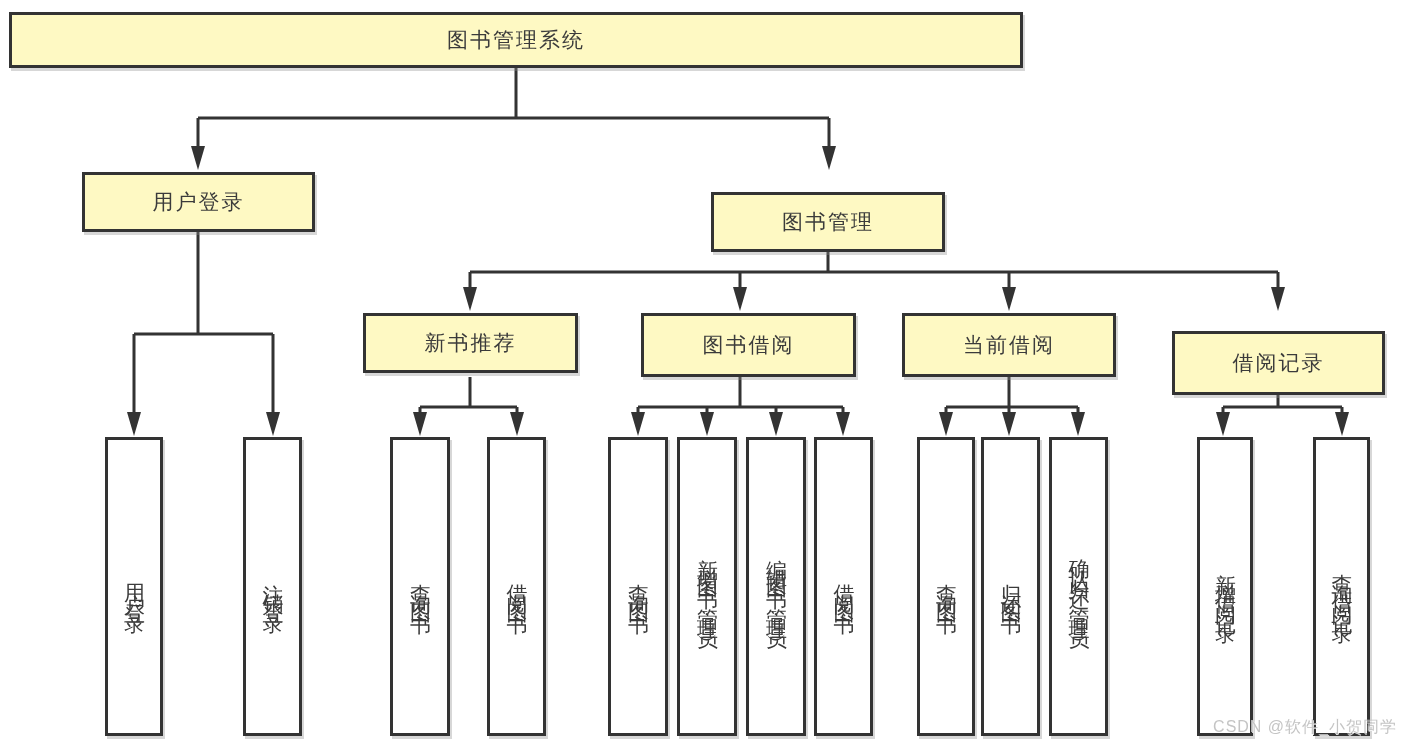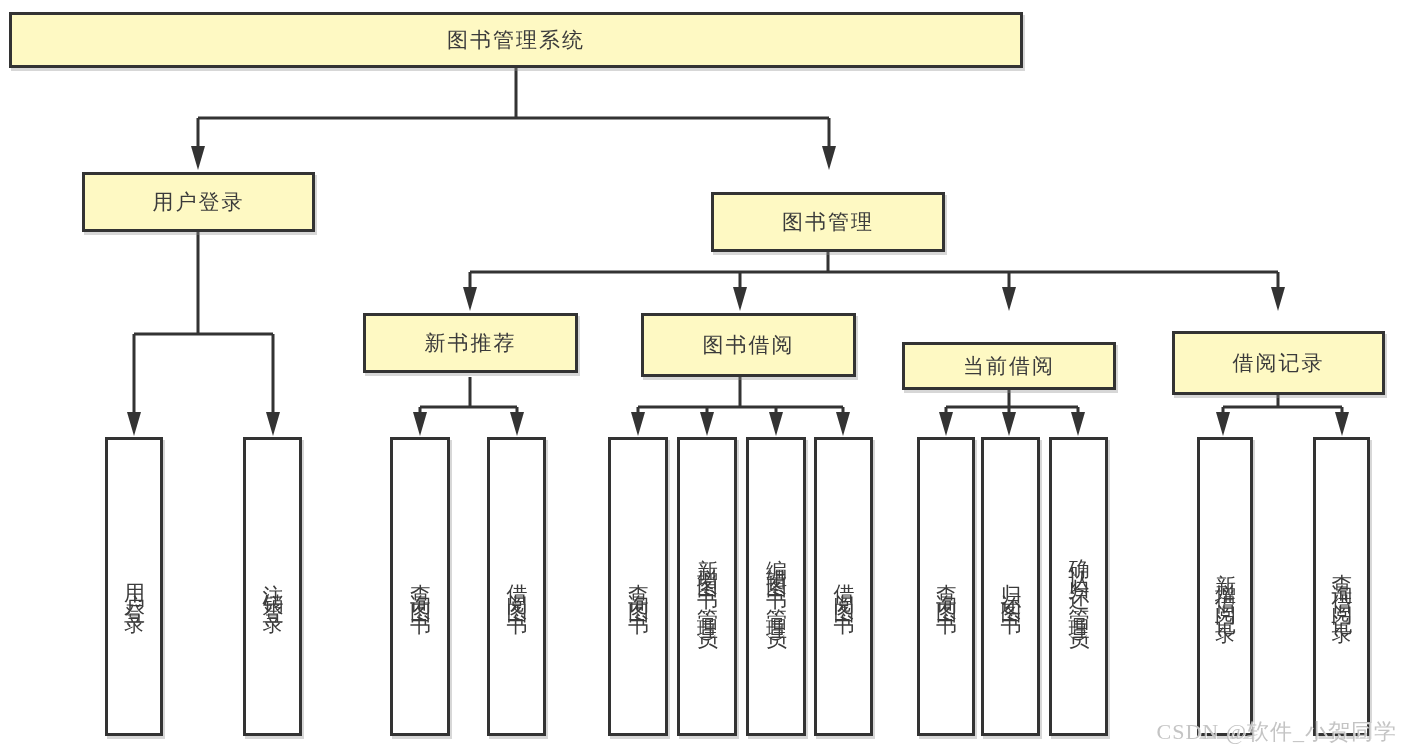--- a/index.html
+++ b/index.html
@@ -23,22 +23,22 @@
     display:flex; align-items:center; justify-content:center;
     box-shadow:2px 3px 0 rgba(140,140,140,0.35);
   }
   .vtext {
     writing-mode:vertical-rl; text-orientation:mixed;
     font-size:21px; line-height:1; letter-spacing:10px;
     white-space:nowrap; color:#3b3b3b;
   }
   #watermark {
     position:absolute; top:717px; right:8px;
-    font-family:Liberation Serif, serif;
-    font-size:22px; color:rgba(193,193,193,0.95);
+    font-family:Liberation Sans, sans-serif;
+    font-size:16px; color:rgba(193,193,193,0.95);
     text-shadow:1px 1px 0 rgba(255,255,255,0.85);
     letter-spacing:1px; z-index:5;
   }
 </style>
 </head>
 <body>
 
 <div id="stage">
 
   <svg id="wires" viewBox="0 0 1405 747" xmlns="http://www.w3.org/2000/svg">
@@ -91,21 +91,21 @@
   <div class="hbox" style="left:711px; top:172px; width:234px; height:60px;margin-top:20px;">
     <span>图书管理</span>
   </div>
 
   <div class="hbox" style="left:363px; top:313px; width:215px; height:60px;">
     <span>新书推荐</span>
   </div>
   <div class="hbox" style="left:633px; top:313px; width:215px; height:64px;margin-left:8px;">
     <span>图书借阅</span>
   </div>
-  <div class="hbox" style="left:902px; top:313px; width:214px; height:48px;margin-top:29px;">
+  <div class="hbox" style="left:902px; top:313px; width:214px; height:64px;">
     <span>当前借阅</span>
   </div>
   <div class="hbox" style="left:1172px; top:331px; width:213px; height:64px;">
     <span>借阅记录</span>
   </div>
 
   <div class="leaf" style="left:105px; width:58px;">
     <span class="vtext">用户登录</span>
   </div>
   <div class="leaf" style="left:243px; width:59px;">

